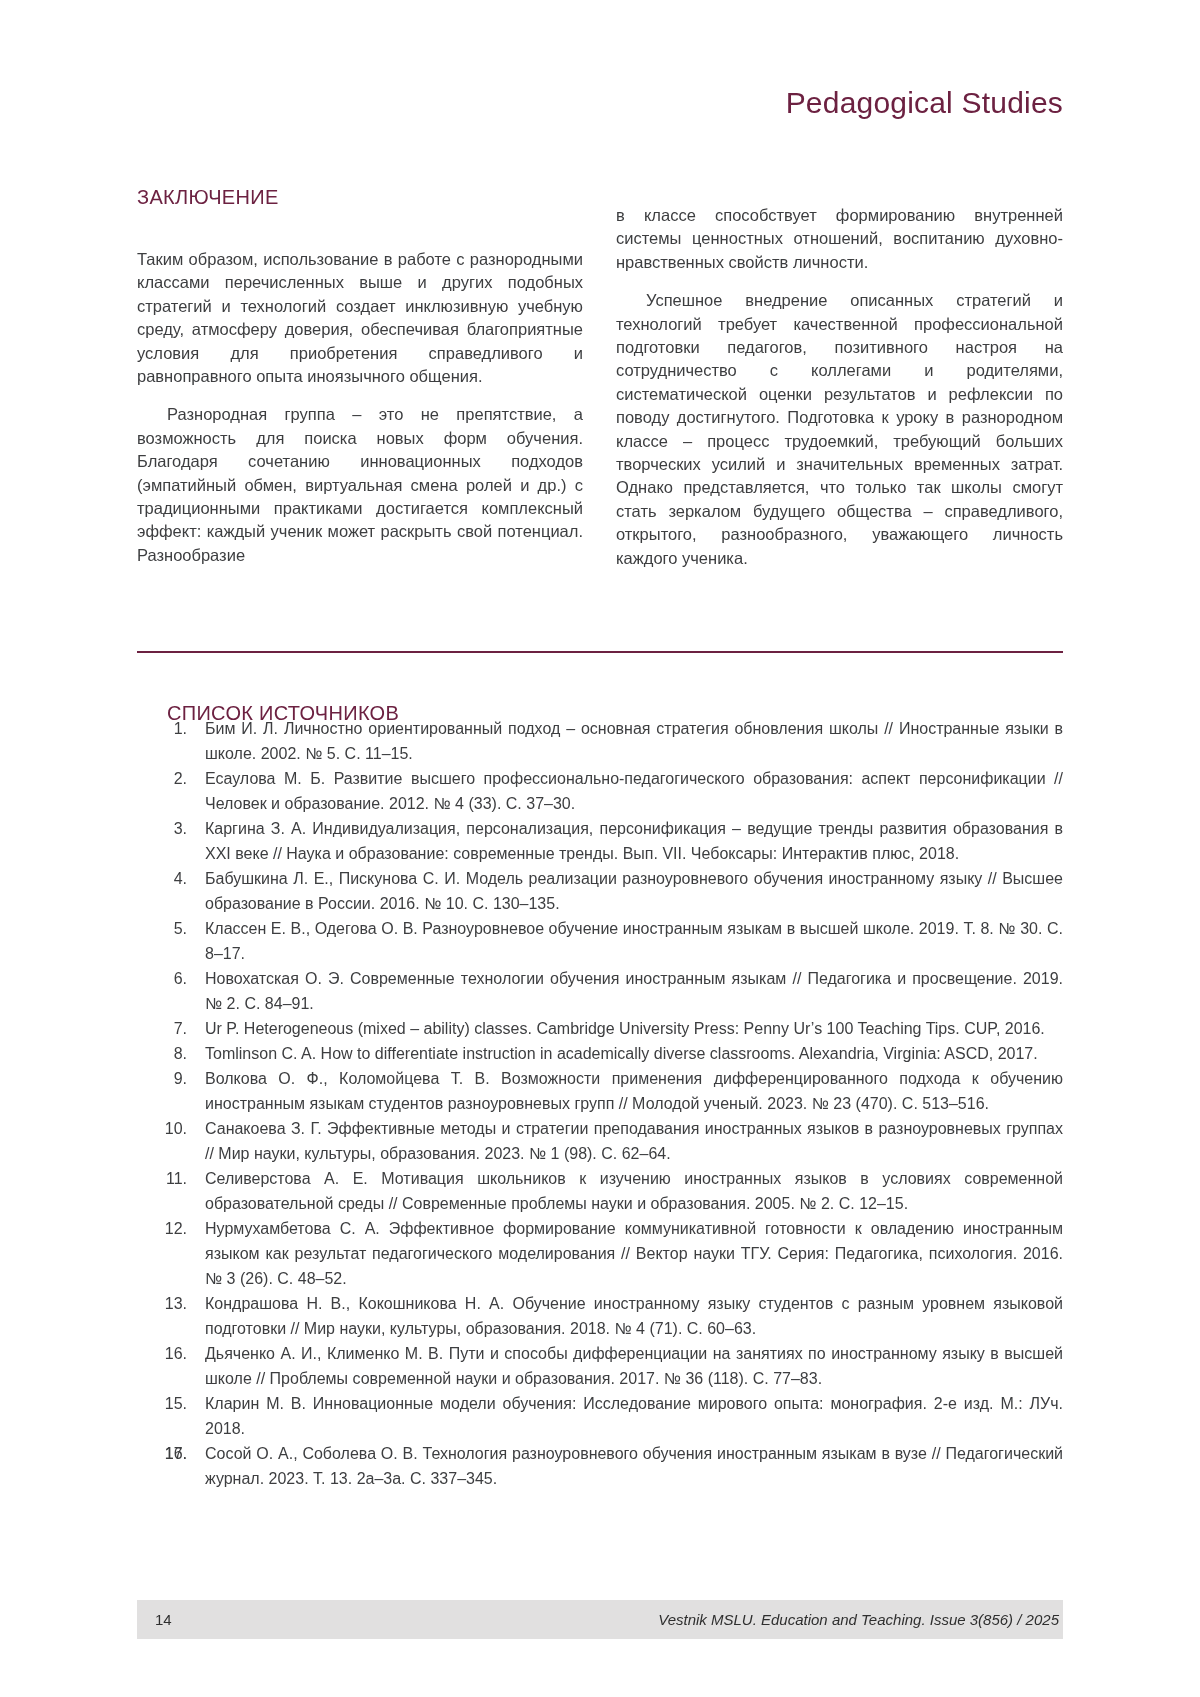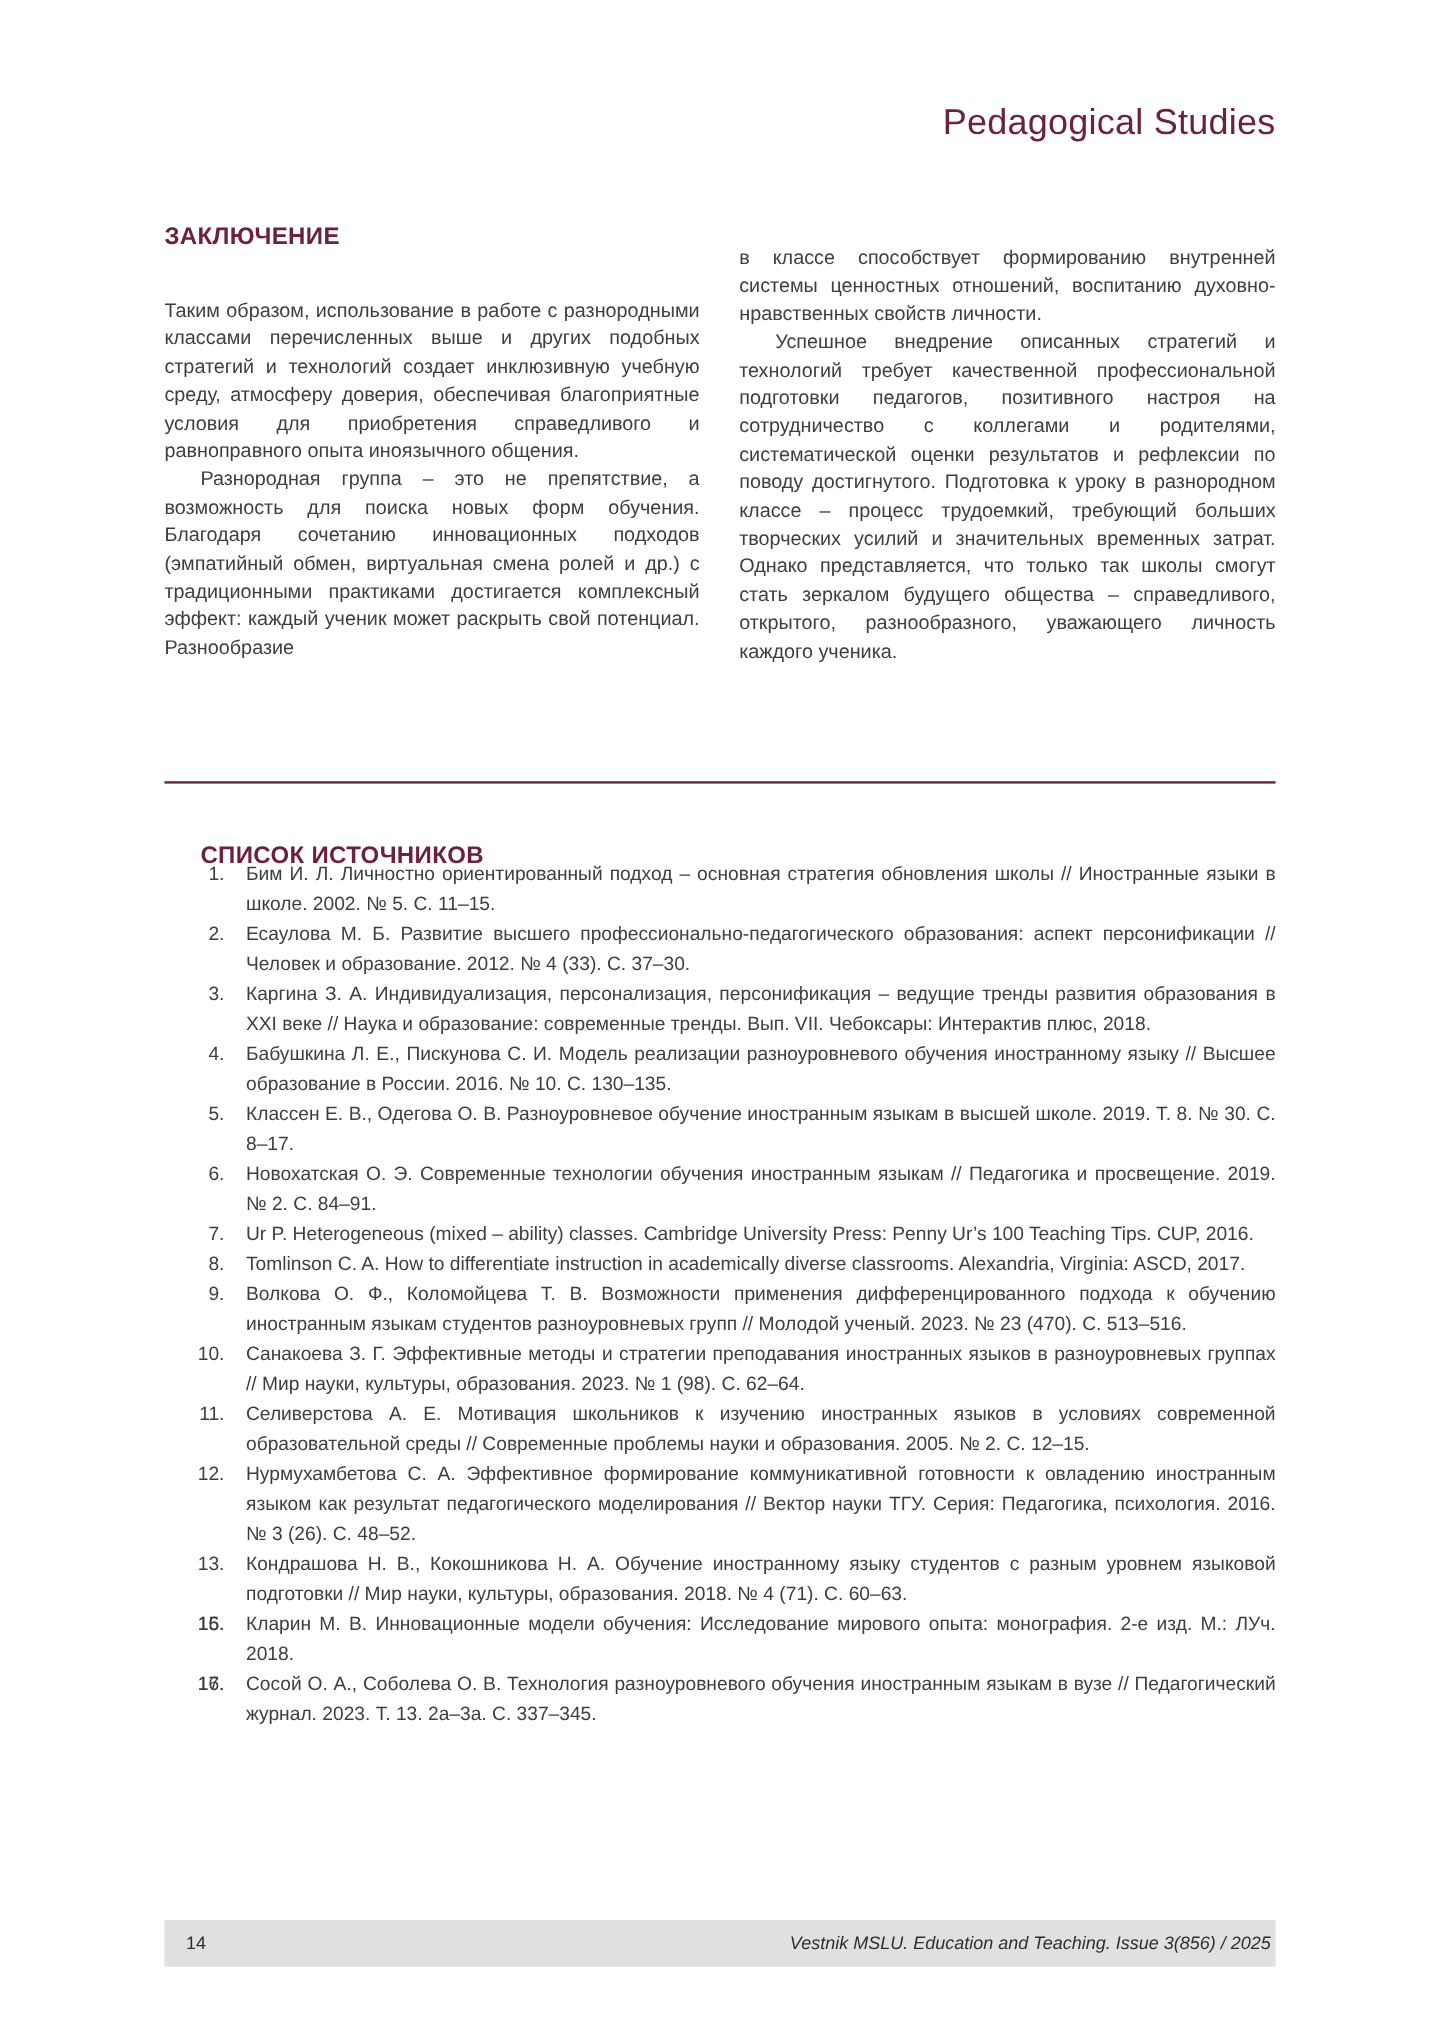--- a/index.html
+++ b/index.html
@@ -12,33 +12,33 @@
     -webkit-font-smoothing: antialiased;
   }
   .page-title {
     position: absolute; top: 86px; right: 137px;
     font-size: 30px; font-weight: 500;
     color: var(--accent, #6c2141);
     letter-spacing: 0.2px;
   }
   .content { position: absolute; left: 137px; top: 0; width: 926px; }
   .section-heading {
-    font-size: 20px; font-weight: bold;
+    font-size: 20px; font-weight: normal;
     color: var(--accent, #6c2141);
     letter-spacing: 0.3px;
   }
   .conclusion-heading { position: absolute; top: 186px; left: 0; }
   .col {
     position: absolute;
     font-size: 16.5px; line-height: 23.4px;
     text-align: justify;
   }
   .col-left  { top: 248px; left: 0;     width: 446px; }
   .col-right { top: 204px; left: 479px; width: 447px; }
-  .col p.indent { text-indent: 30px; }
+  .col p.indent { text-indent: 30px; margin-top: 15px; }
   .divider {
     position: absolute; top: 651px; left: 0;
     width: 926px; height: 2px;
     background: var(--accent, #6c2141);
   }
   .references-heading { position: absolute; top: 668px; left: 30px; margin-top: 34px; }
   .references-list {
     position: absolute; top: 716px; left: 0; width: 926px;
     list-style: none;
   }
@@ -92,21 +92,21 @@
     <li class="ref"><span class="ref-num">4.</span><span>Бабушкина Л. Е., Пискунова С. И. Модель реализации разноуровневого обучения иностранному языку // Высшее образование в России. 2016. № 10. С. 130–135.</span></li>
     <li class="ref"><span class="ref-num">5.</span><span>Классен Е. В., Одегова О. В. Разноуровневое обучение иностранным языкам в высшей школе. 2019. Т. 8. № 30. С. 8–17.</span></li>
     <li class="ref"><span class="ref-num">6.</span><span>Новохатская О. Э. Современные технологии обучения иностранным языкам // Педагогика и просвещение. 2019. № 2. С. 84–91.</span></li>
     <li class="ref"><span class="ref-num">7.</span><span>Ur P. Heterogeneous (mixed – ability) classes. Cambridge University Press: Penny Ur’s 100 Teaching Tips. CUP, 2016.</span></li>
     <li class="ref"><span class="ref-num">8.</span><span>Tomlinson C. A. How to differentiate instruction in academically diverse classrooms. Alexandria, Virginia: ASCD, 2017.</span></li>
     <li class="ref"><span class="ref-num">9.</span><span>Волкова О. Ф., Коломойцева Т. В. Возможности применения дифференцированного подхода к обучению иностранным языкам студентов разноуровневых групп // Молодой ученый. 2023. № 23 (470). С. 513–516.</span></li>
     <li class="ref"><span class="ref-num">10.</span><span>Санакоева З. Г. Эффективные методы и стратегии преподавания иностранных языков в разноуровневых группах // Мир науки, культуры, образования. 2023. № 1 (98). С. 62–64.</span></li>
     <li class="ref"><span class="ref-num">11.</span><span>Селиверстова А. Е. Мотивация школьников к изучению иностранных языков в условиях современной образовательной среды // Современные проблемы науки и образования. 2005. № 2. С. 12–15.</span></li>
     <li class="ref"><span class="ref-num">12.</span><span>Нурмухамбетова С. А. Эффективное формирование коммуникативной готовности к овладению иностранным языком как результат педагогического моделирования // Вектор науки ТГУ. Серия: Педагогика, психология. 2016. № 3 (26). С. 48–52.</span></li>
     <li class="ref"><span class="ref-num">13.</span><span>Кондрашова Н. В., Кокошникова Н. А. Обучение иностранному языку студентов с разным уровнем языковой подготовки // Мир науки, культуры, образования. 2018. № 4 (71). С. 60–63.</span></li>
-    <li class="ref"><span class="ref-num">16.</span></li>
+    <li class="ref"><span class="ref-num">16.</span><span>Дьяченко А. И., Клименко М. В. Пути и способы дифференциации на занятиях по иностранному языку в высшей школе // Проблемы современной науки и образования. 2017. № 36 (118). С. 77–83.</span></li>
     <li class="ref"><span class="ref-num">15.</span><span>Кларин М. В. Инновационные модели обучения: Исследование мирового опыта: монография. 2-е изд. М.: ЛУч. 2018.</span></li>
     <li class="ref"><span class="ref-num">16.</span></li>
     <li class="ref"><span class="ref-num">17.</span><span>Сосой О. А., Соболева О. В. Технология разноуровневого обучения иностранным языкам в вузе // Педагогический журнал. 2023. Т. 13.  2а–3а. С. 337–345.</span></li>
   </ol>
 </div>
 
 <div class="footer-bar">
   <span class="footer-page-number">14</span>
   <span class="footer-journal">Vestnik MSLU. Education and Teaching. Issue 3(856) / 2025</span>
 </div>

